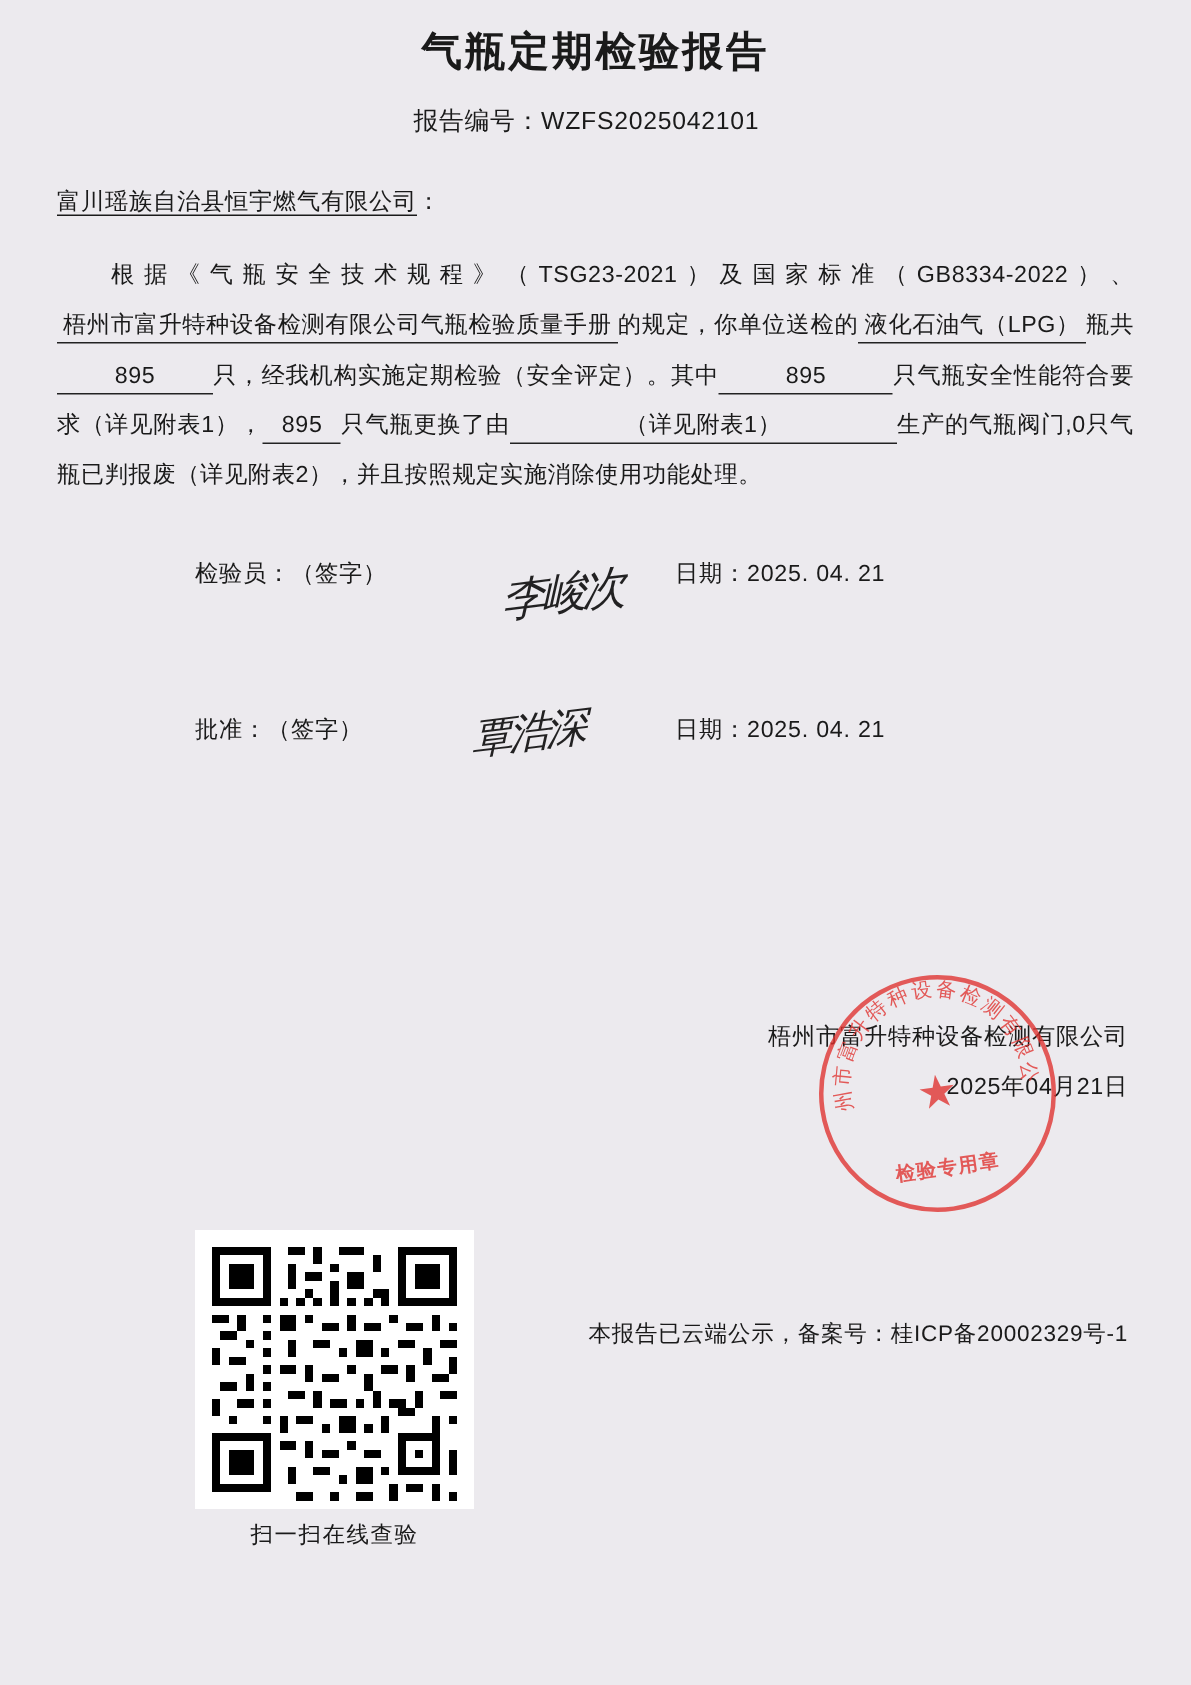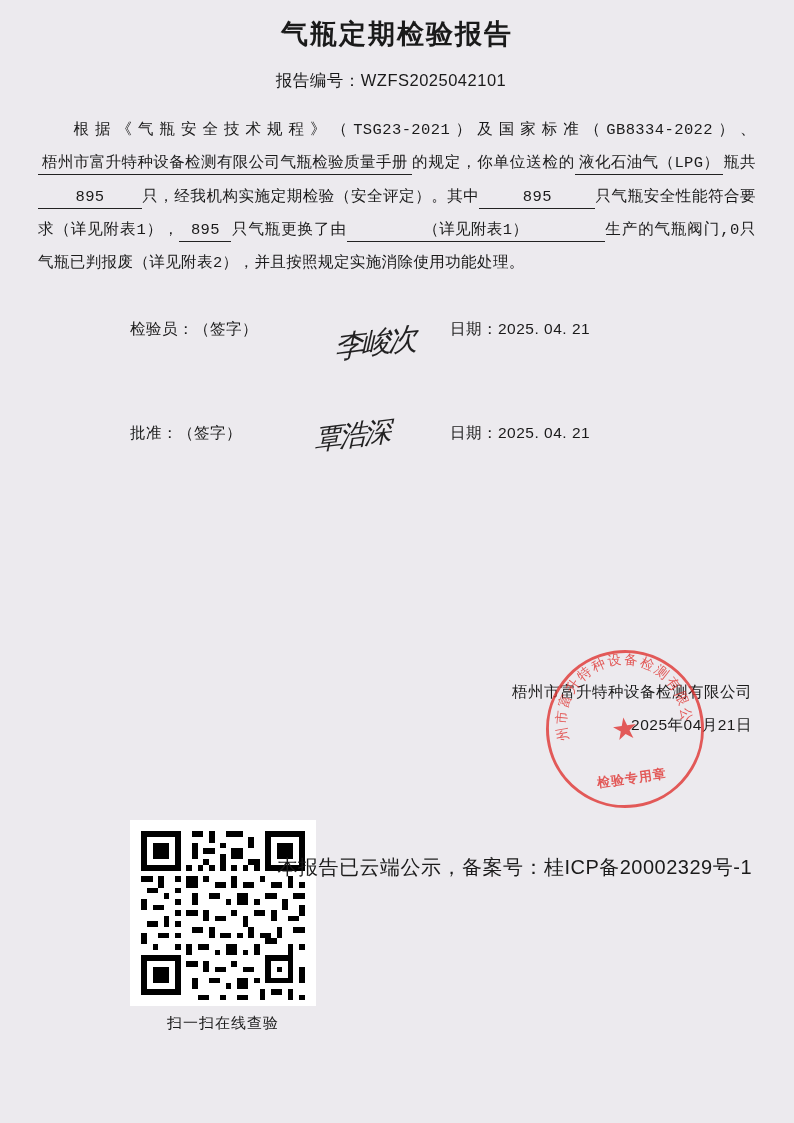--- a/index.html
+++ b/index.html
@@ -45,21 +45,20 @@
   .addressee .u {
     text-decoration: underline;
     text-underline-offset: 4px;
   }
   .body-text {
     margin-top: 22px;
     font-size: 15.5px;
     line-height: 2.15;
     letter-spacing: 0.4px;
     text-align: justify;
-    font-family: Liberation Mono, monospace;
   }
   .indent {
     display: inline-block;
     width: 30px;
   }
   .fill {
     display: inline-block;
     border-bottom: 1px solid #222;
     text-align: center;
     padding: 0 4px;
@@ -172,36 +171,39 @@
     display: block;
   }
   .qr-caption {
     margin-top: 8px;
     font-size: 15px;
     letter-spacing: 1px;
   }
   .footer {
     position: absolute;
     right: 42px;
-    bottom: 44px;
-    font-size: 20px;
+    bottom: 26px;
+    font-size: 15px;
     letter-spacing: 0.5px;
   }
 </style>
 </head>
 <body>
 
 <div class="page">
 
   <div class="doc-title">气瓶定期检验报告</div>
 
   <div class="report-no">
     <span>报告编号：</span><span>WZFS2025042101</span>
   </div>
 
+  <div class="addressee">
+    <span class="u">富川瑶族自治县恒宇燃气有限公司</span><span>：</span>
+  </div>
 
   <div class="body-text">
     <span class="indent"></span><span>根据《气瓶安全技术规程》（TSG23-2021）及国家标准（GB8334-2022）、</span><span class="fill w-long">梧州市富升特种设备检测有限公司气瓶检验质量手册</span><span>的规定，你单位送检的</span><span class="fill w-med">液化石油气（LPG）</span><span>瓶共</span><span class="fill w-num">895</span><span>只，经我机构实施定期检验（安全评定）。其中</span><span class="fill w-num2">895</span><span>只气瓶安全性能符合要求（详见附表1），</span><span class="fill w-small">895</span><span>只气瓶更换了由</span><span class="fill w-valve">（详见附表1）</span><span>生产的气瓶阀门,</span><span>0</span><span>只气瓶已判报废（详见附表2），并且按照规定实施消除使用功能处理。</span>
   </div>
 
   <div class="sign-block inspector">
     <span class="label">检验员：（签字）</span>
     <span class="handwriting">李峻次</span>
     <span class="date"><span>日期：</span><span>2025. 04. 21</span></span>
   </div>

